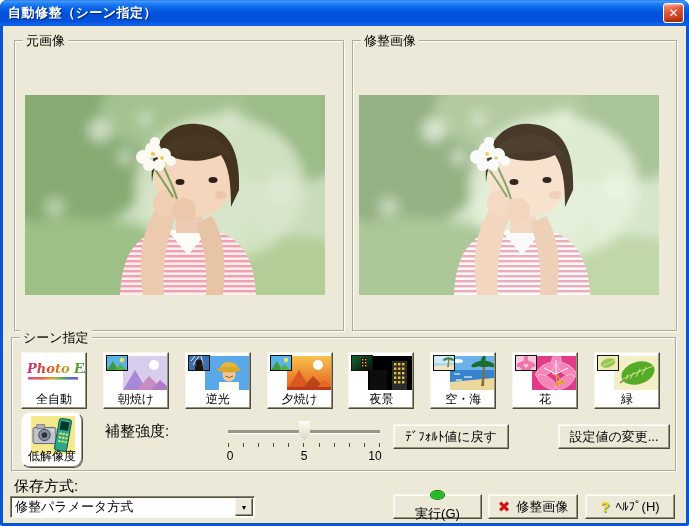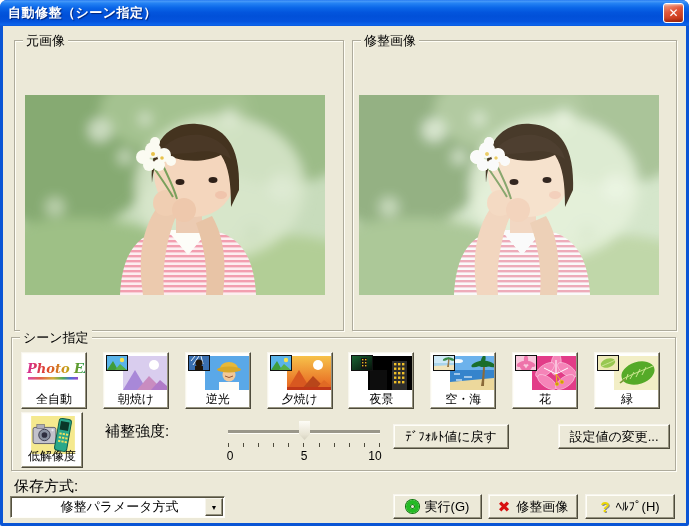--- a/index.html
+++ b/index.html
@@ -49,21 +49,21 @@
     box-shadow:inset -1px -1px 0 #96937f, inset 1px 1px 0 #fffef8;
   }
   .scene-row { position:absolute; left:18px; top:326px; width:639px; height:57px; display:flex; justify-content:space-between; }
   .scene-btn { position:relative; width:66px; height:57px; background:#fff; cursor:default; }
   .scene-btn.sel { outline:1px dotted #000; outline-offset:1px; border-color:#d8d5c8 #2e2b20 #2e2b20 #d8d5c8; }
   .mainimg { position:absolute; top:3px; left:19px; width:44px; height:34px; }
   .ovimg   { position:absolute; top:2px; left:2px;  width:22px; height:16px; border:1px solid #111; background:#fff; }
   .scene-label { position:absolute; bottom:2px; left:0; width:100%; text-align:center; font-size:12px; line-height:13px; }
   .logo-wrap { position:absolute; top:4px; left:3px; width:60px; height:34px; }
 
-  .lowres-btn { position:absolute; left:18px; top:386px; width:62px; height:56px; background:#fff; }
+  .lowres-btn { position:absolute; left:18px; top:386px; width:62px; height:56px; background:#fff;border-radius:9px; }
   .lowres-btn svg { position:absolute; top:3px; left:8px; }
   .lowres-label { position:absolute; bottom:2px; left:0; width:100%; text-align:center; font-size:12px; }
 
   .push-btn {
     position:absolute; background:#ece9d8; font-size:13px;
     display:flex; align-items:center; justify-content:center; gap:6px;
     cursor:default; white-space:nowrap;
   }
 
   .field-label { position:absolute; font-size:15px; white-space:nowrap; }
@@ -73,24 +73,24 @@
     position:absolute; left:296px; top:395px; width:11px; height:19px;
     background:linear-gradient(180deg,#fdfcf6,#e8e4d4 70%,#d4d0bf);
     clip-path:polygon(0 0,100% 0,100% 68%,50% 100%,0 68%);
     filter:drop-shadow(1px 1px 0 #55523f);
   }
   .tick-row { position:absolute; left:225px; top:417px; width:152px; height:5px; display:flex; justify-content:space-between; }
   .tick { width:1px; height:4px; background:#4e4b3c; }
   .tick-label { position:absolute; top:423px; font-size:12px; transform:translateX(-50%); }
 
   .combo {
-    position:absolute; left:7px; top:470px; width:215px; height:22px; background:#fff;
+    position:absolute; left:7px; top:470px; width:245px; height:22px; background:#fff;
     border:1px solid; border-color:#84816f #fffef8 #fffef8 #84816f;
     box-shadow:inset 1px 1px 0 #55523f;
-    font-size:13px; line-height:19px; padding-left:4px;text-align:center;
+    font-size:13px; line-height:19px; padding-left:4px;
   }
   .combo-arrow {
     position:absolute; right:1px; top:1px; width:18px; height:18px;
     background:#ece9d8; border:1px solid; border-color:#f7f5ed #4e4b3c #4e4b3c #f7f5ed;
     box-shadow:inset -1px -1px 0 #96937f;
     display:flex; align-items:center; justify-content:center; font-size:7px;
   }
 
   .icon-run {
     display:inline-block; width:13px; height:13px; border-radius:50%;
@@ -462,21 +462,21 @@
     </div>
 
     <span class="field-label" style="left:11px;top:451px;">保存方式:</span>
     <div class="combo">
       <span>修整パラメータ方式</span>
       <span class="combo-arrow">
           <span>▼</span>
         </span>
     </div>
 
-    <div class="push-btn raised" style="left:390px;top:468px;width:89px;height:25px;">
+    <div class="push-btn raised" style="left:390px;top:468px;width:89px;height:25px;flex-direction:column;">
       <span class="icon-run"></span>
       <span>実行(G)</span>
     </div>
     <div class="push-btn raised" style="left:485px;top:468px;width:90px;height:25px;">
       <span class="icon-cancel">✖</span>
       <span>修整画像</span>
     </div>
     <div class="push-btn raised" style="left:582px;top:468px;width:90px;height:25px;">
       <span class="icon-help">?</span>
       <span>ﾍﾙﾌﾟ(H)</span>

